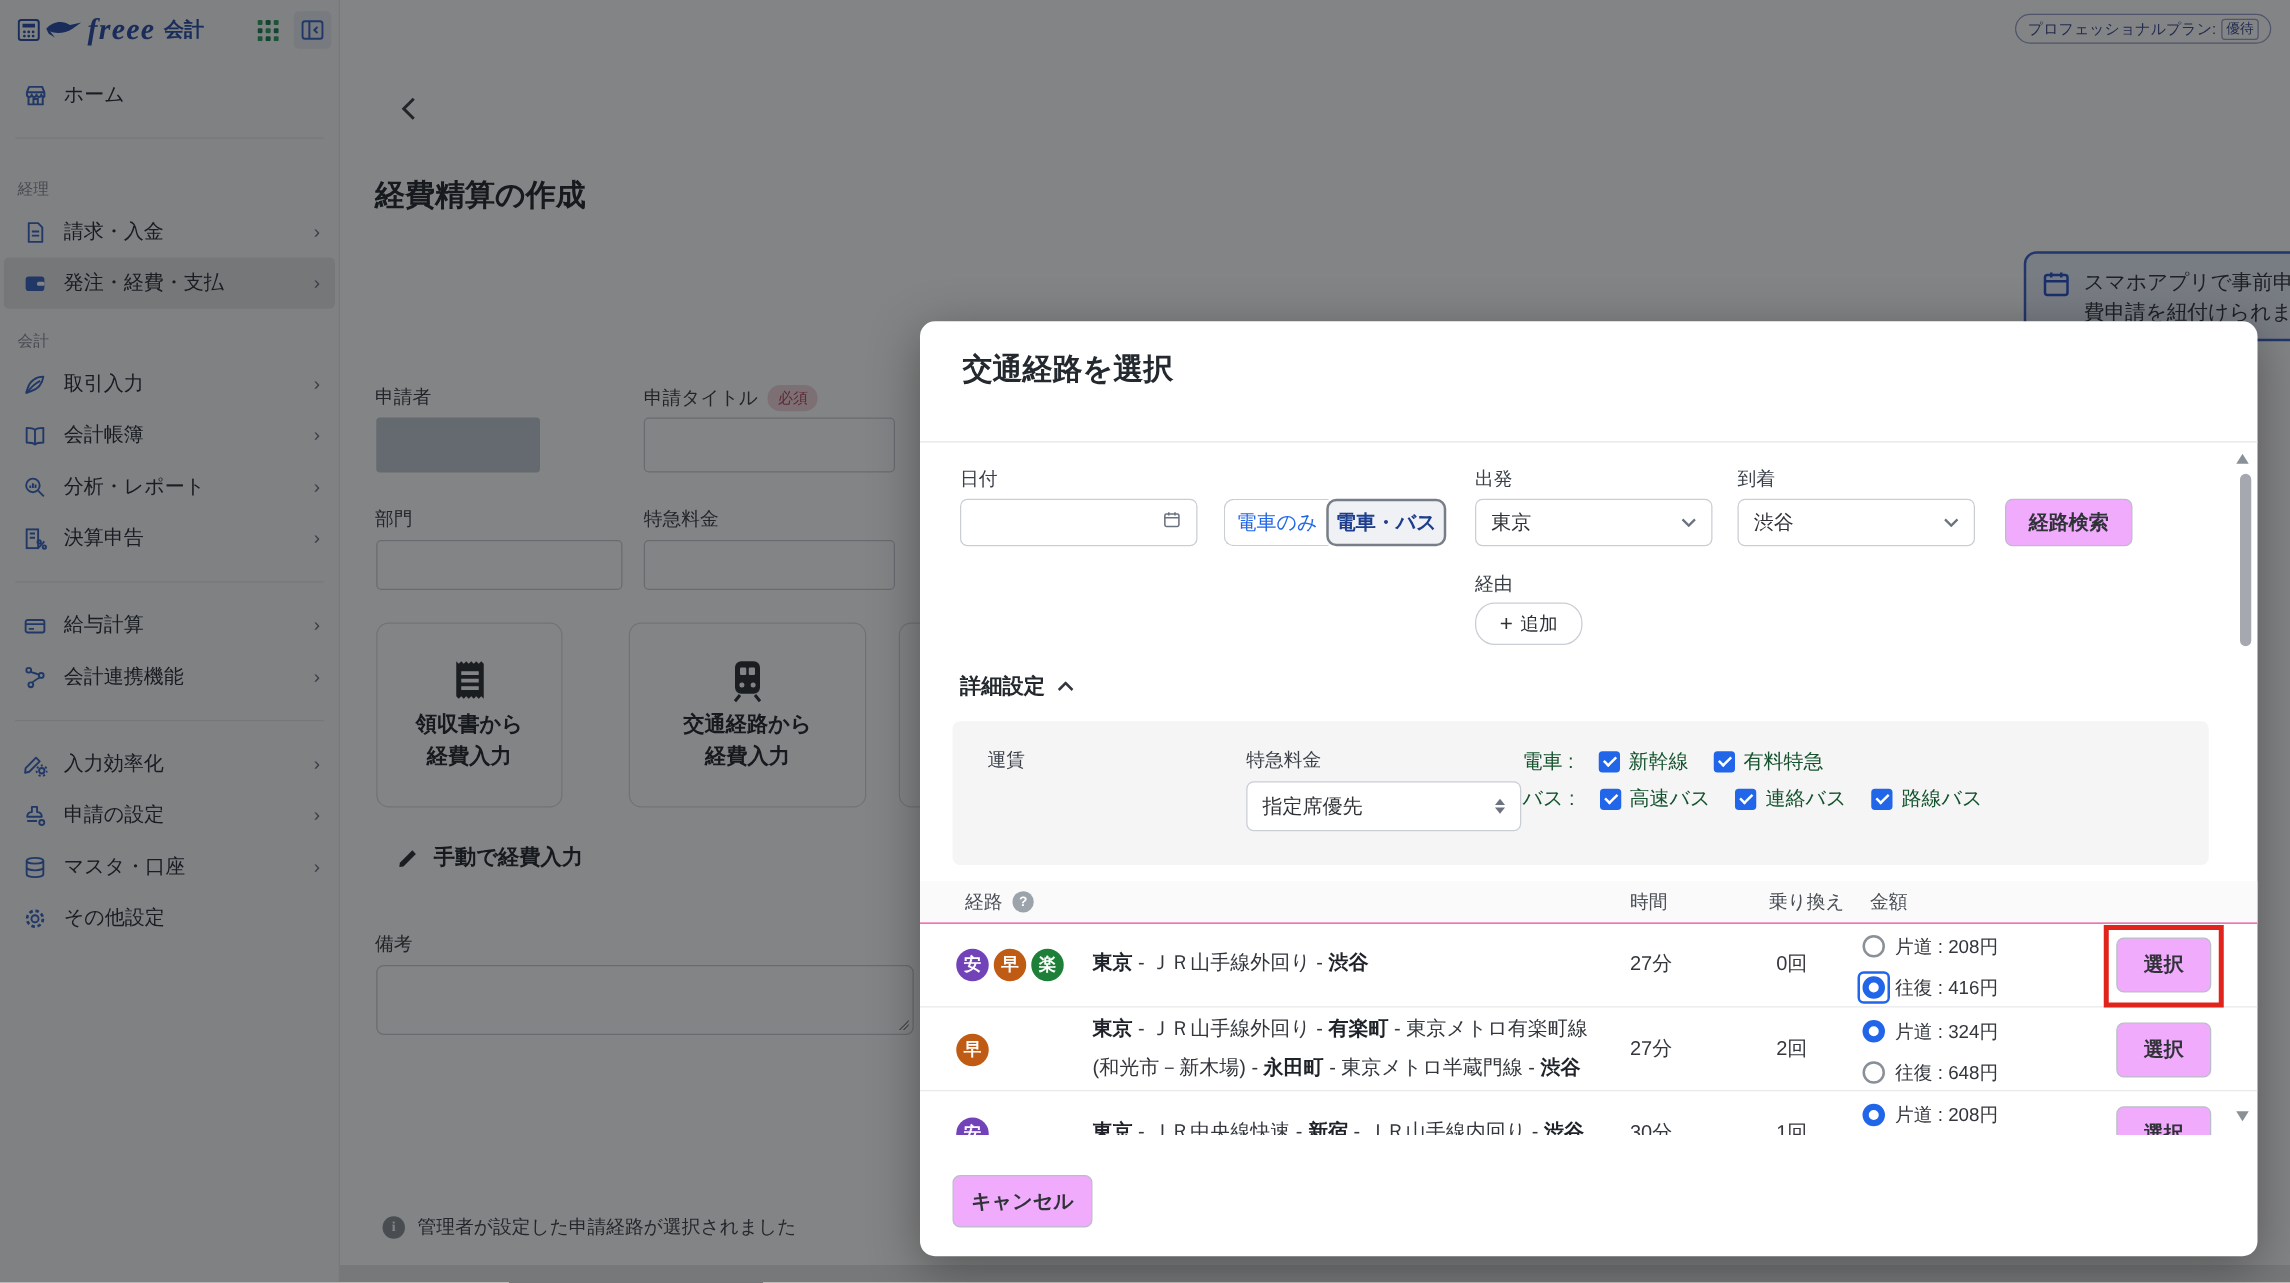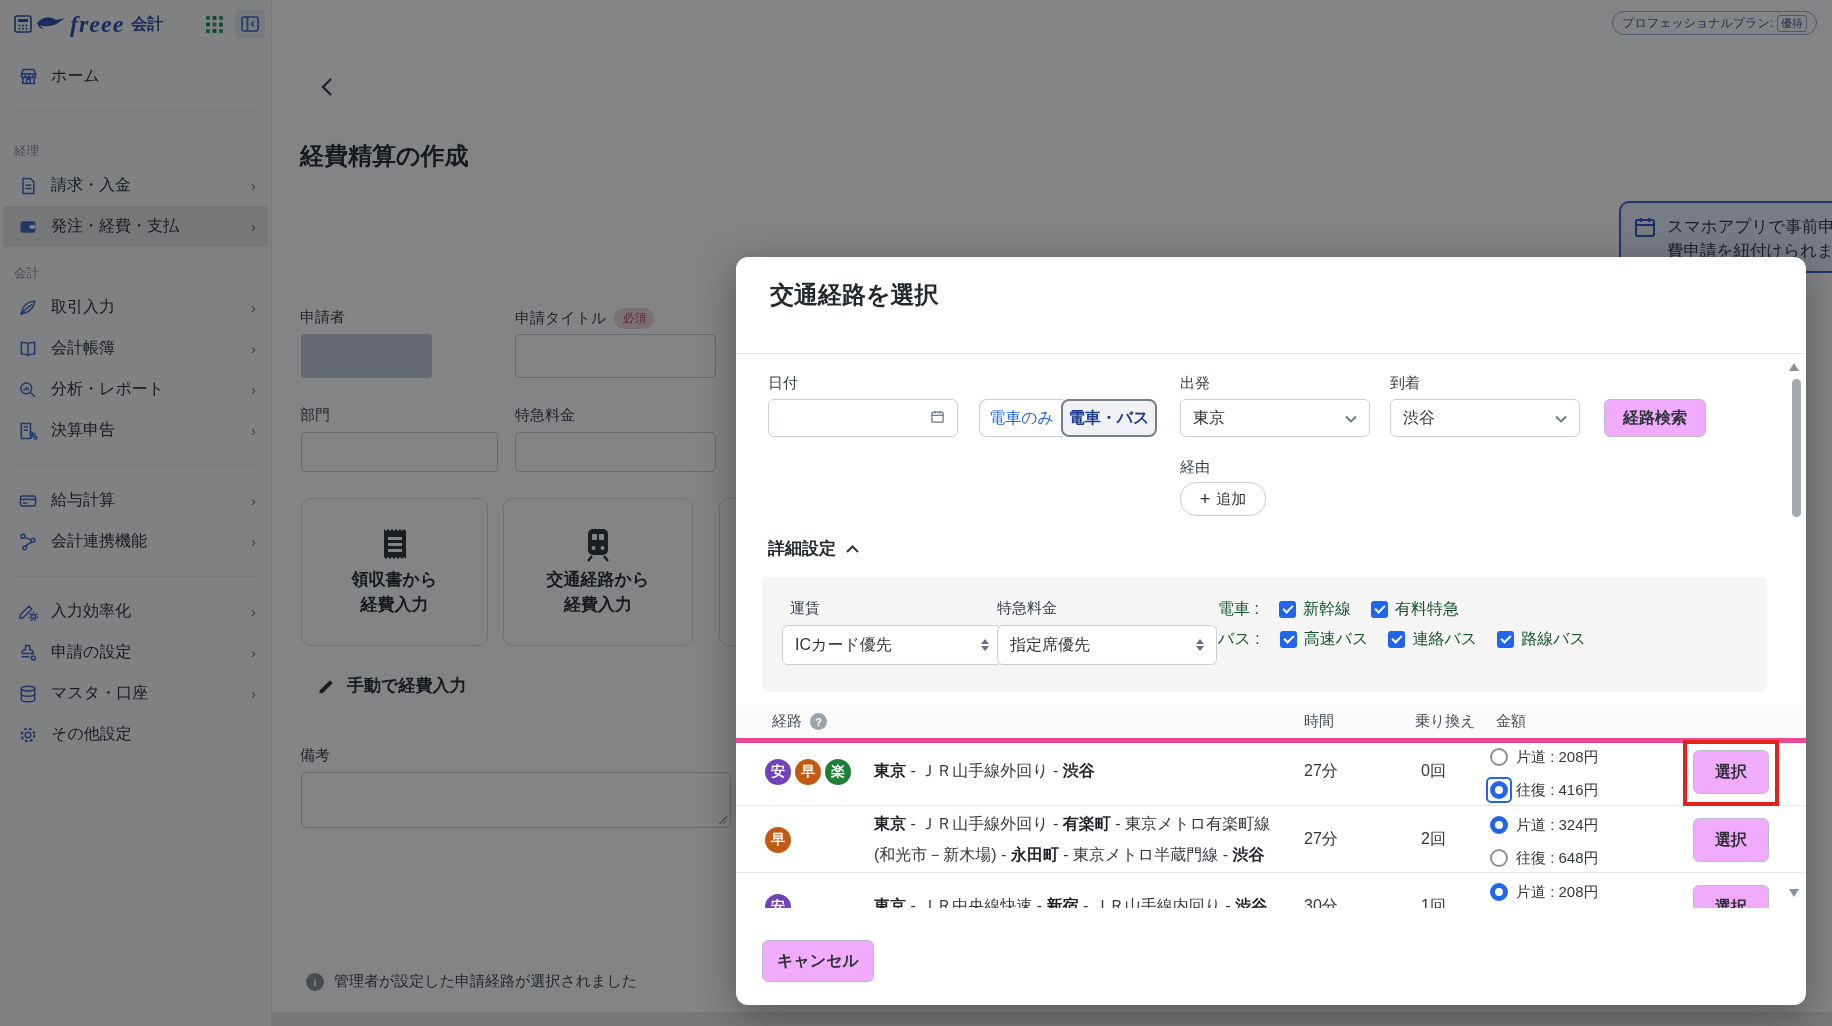--- a/index.html
+++ b/index.html
@@ -28,21 +28,21 @@
   .main{position:absolute;left:272px;top:0;right:0;bottom:0;background:#fff;}
   .plan-badge{position:absolute;right:15px;top:11px;height:22px;display:flex;align-items:center;gap:4px;
       border:1px solid #96A0C8;border-radius:12px;padding:0 9px;font-size:12px;color:#3E4E96;background:#fff;}
   .plan-chip{border:1px solid #96A0C8;border-radius:3px;padding:0 3px;font-size:11px;line-height:15px;}
   .back-btn{position:absolute;left:42px;top:74px;width:26px;height:26px;display:flex;align-items:center;justify-content:center;cursor:pointer;}
   .page-title{position:absolute;left:28px;top:140px;font-size:24px;font-weight:700;color:#24292F;}
   .lbl{font-size:15px;color:#3A3F47;}
   .inp{position:absolute;background:#fff;border:1px solid #C9CDD4;border-radius:4px;box-sizing:border-box;}
   .redacted{position:absolute;background:#C3C9D4;border-radius:3px;}
   .req-badge{display:inline-block;background:#F2D7DE;color:#AE4A60;font-size:12px;border-radius:10px;padding:2px 8px;margin-left:8px;vertical-align:1px;}
-  .ecard{position:absolute;width:187px;height:148px;background:#fff;border:1px solid #D9DBE0;border-radius:10px;box-sizing:border-box;
+  .ecard{position:absolute;width:149px;height:148px;background:#fff;border:1px solid #D9DBE0;border-radius:10px;box-sizing:border-box;
       display:flex;flex-direction:column;align-items:center;justify-content:center;gap:4px;cursor:pointer;}
   .ecard .cap{font-size:17px;font-weight:700;color:#24292F;line-height:1.5;text-align:center;}
   .manual-row{position:absolute;left:46px;top:674px;display:flex;align-items:center;gap:10px;font-size:17px;font-weight:700;color:#24292F;cursor:pointer;}
   .txa{position:absolute;left:29px;top:772px;width:430px;height:56px;border:1px solid #C9CDD4;border-radius:6px;background:#fff;box-sizing:border-box;}
   .txa::after{content:"";position:absolute;right:3px;bottom:3px;width:8px;height:8px;
       background:linear-gradient(135deg,transparent 50%,#9AA0A6 50%,#9AA0A6 58%,transparent 58%,transparent 70%,#9AA0A6 70%,#9AA0A6 78%,transparent 78%);}
   .notice-box{position:absolute;left:29px;top:896px;width:440px;height:62px;border:1px solid #3D63C9;background:#E7EDF9;border-radius:8px;
       box-sizing:border-box;display:flex;align-items:center;gap:14px;padding:0 16px;}
   .notice-box .ntext{font-size:16.5px;color:#33373D;white-space:nowrap;}
   .info-row{position:absolute;left:34px;top:972px;display:flex;align-items:center;gap:10px;font-size:15px;color:#3F444B;}
@@ -73,21 +73,21 @@
   .plus{font-size:18px;line-height:1;color:#2F3237;}
   .adv{position:absolute;left:32px;top:183px;display:flex;align-items:center;gap:10px;font-size:17px;font-weight:700;color:#24292F;cursor:pointer;}
   .panel{position:absolute;left:26px;top:223px;width:1005px;height:115px;background:#F5F5F6;border-radius:6px;}
   .spin{display:flex;flex-direction:column;gap:2px;margin-left:auto;}
   .tri-u{width:0;height:0;border-left:4px solid transparent;border-right:4px solid transparent;border-bottom:5px solid #6B7280;}
   .tri-d{width:0;height:0;border-left:4px solid transparent;border-right:4px solid transparent;border-top:5px solid #6B7280;}
   .cbrow{position:absolute;display:flex;align-items:center;gap:20px;font-size:16px;color:#14532d;}
   .cb{display:flex;align-items:center;gap:7px;cursor:pointer;}
   .cbx{width:17px;height:17px;background:#2166E8;border-radius:3px;position:relative;flex:0 0 auto;}
   .cbx::after{content:"";position:absolute;left:4px;top:4px;width:8px;height:4px;border-left:2px solid #fff;border-bottom:2px solid #fff;transform:rotate(-45deg);}
-  .thead{position:absolute;left:0;right:0;top:351px;height:33px;background:#FAFAFB;border-bottom:5px solid #ec4899;font-size:15px;color:#4A4F55;}
+  .thead{position:absolute;left:0;right:0;top:351px;height:33px;background:#FAFAFB;border-bottom:1px solid #ec4899;font-size:15px;color:#4A4F55;}
   .th{position:absolute;top:0;height:33px;display:flex;align-items:center;gap:8px;}
   .help{width:17px;height:17px;border-radius:50%;background:#9CA3AB;color:#fff;font-size:11px;font-weight:700;display:flex;align-items:center;justify-content:center;cursor:pointer;}
   .trow{position:absolute;left:0;right:0;height:67px;}
   .trow + .trow{border-top:1px solid #E9E9EB;}
   .trow .cell{position:absolute;top:0;height:100%;display:flex;align-items:center;font-size:16px;color:#33373D;}
   .badges{left:29px;gap:4px;}
   .badge{width:26px;height:26px;border-radius:50%;color:#fff;font-size:14px;font-weight:700;display:flex;align-items:center;justify-content:center;}
   .route{left:138px;width:408px;font-size:15px;color:#4A4A4A;line-height:1.9;display:flex;align-items:center;}
   .route .st{font-weight:700;color:#1F2329;}
   .opts{position:absolute;left:754px;top:0;width:180px;height:100%;}
@@ -447,27 +447,20 @@
 
     <div class="adv">
       <span>詳細設定</span>
       <svg width="13" height="8" viewBox="0 0 13 8" fill="none" stroke="#33373D" stroke-width="2">
           <polyline points="1,7 6.5,1.5 12,7"></polyline>
         </svg>
     </div>
 
     <div class="panel">
       <div class="mlbl" style="left:28px;top:22px;">運賃</div>
-      <div class="fld abs" style="left:20px;top:48px;width:194px;height:38px;">
-        <span>ICカード優先</span>
-        <span class="spin">
-            <span class="tri-u"></span>
-            <span class="tri-d"></span>
-          </span>
-      </div>
       <div class="mlbl" style="left:235px;top:22px;">特急料金</div>
       <div class="fld abs" style="left:235px;top:48px;width:194px;height:38px;">
         <span>指定席優先</span>
         <span class="spin">
             <span class="tri-u"></span>
             <span class="tri-d"></span>
           </span>
       </div>
 
       <div class="cbrow" style="left:456px;top:22px;">

